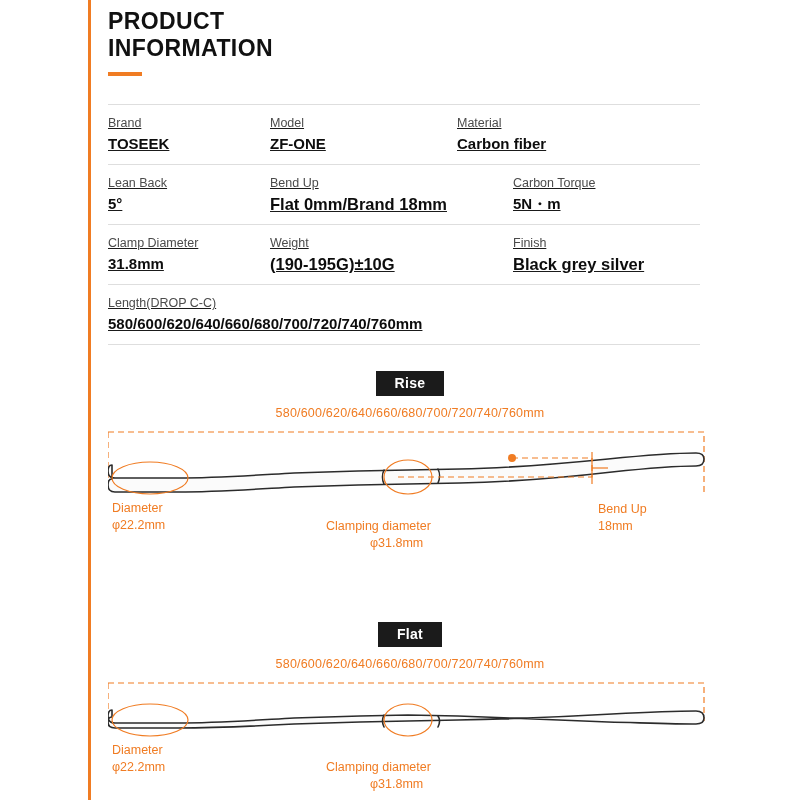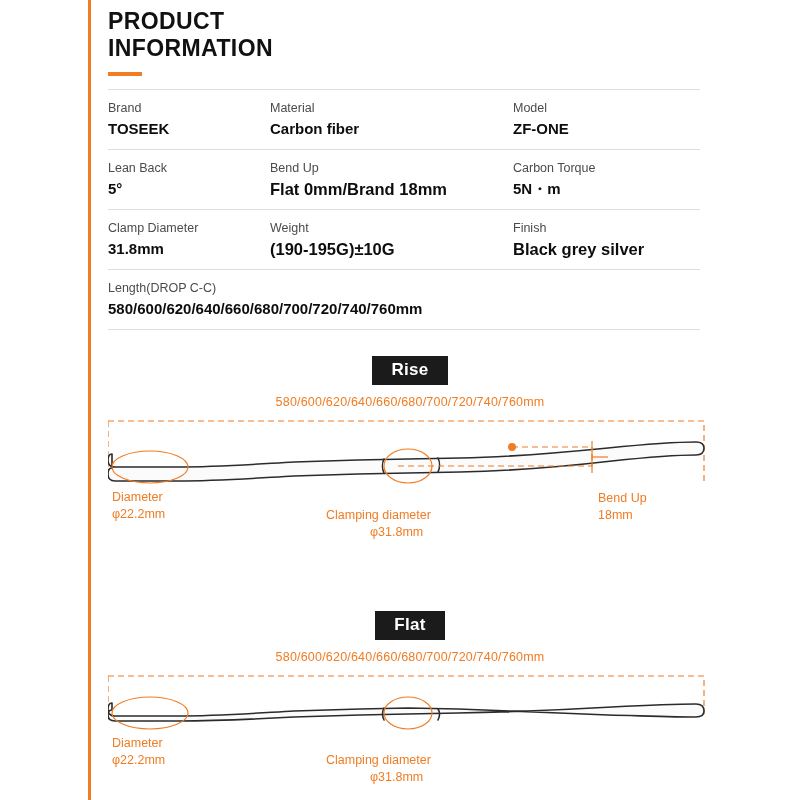--- a/index.html
+++ b/index.html
@@ -51,23 +51,24 @@
   }
   .header .underline {
     margin-top: 10px;
     width: 34px;
     height: 4px;
     background: #f07c23;
   }
 
   
   .spec-table {
-    margin-top: 13px;
+    margin-top: 28px;
     width: 592px;
     border-top: 1px solid #dedede;
+    text-decoration: underline;
   }
   .spec-row {
     display: flex;
     border-bottom: 1px solid #dedede;
     padding: 10px 0 9px 0;
   }
   .spec-cell {
     box-sizing: border-box;
     padding-right: 10px;
   }
@@ -102,21 +103,21 @@
   .diagram-block.flat-block {
     margin-top: 20px;
   }
   .badge-wrap {
     display: flex;
     justify-content: center;
   }
   .badge {
     background: #1b1b1b;
     color: #ffffff;
-    font-size: 17px;
+    font-size: 14px;
     font-weight: bold;
     padding: 4px 19px 5px 19px;
     letter-spacing: 0.3px;
   }
   .length-caption {
     margin-top: 10px;
     text-align: center;
     color: #f07c23;
     font-size: 12.5px;
     letter-spacing: 0.2px;
@@ -181,27 +182,27 @@
       <div class="underline"></div>
     </div>
 
     <div class="spec-table">
 
       <div class="spec-row">
         <div class="spec-cell c1">
           <div class="spec-label">Brand</div>
           <div class="spec-value">TOSEEK</div>
         </div>
+        <div class="spec-cell c3">
+          <div class="spec-label">Model</div>
+          <div class="spec-value">ZF-ONE</div>
+        </div>
         <div class="spec-cell c2">
           <div class="spec-label">Material</div>
           <div class="spec-value">Carbon fiber</div>
-        </div>
-        <div class="spec-cell c3">
-          <div class="spec-label">Model</div>
-          <div class="spec-value">ZF-ONE</div>
         </div>
       </div>
 
       <div class="spec-row">
         <div class="spec-cell c1">
           <div class="spec-label">Lean Back</div>
           <div class="spec-value">5°</div>
         </div>
         <div class="spec-cell c2">
           <div class="spec-label">Bend Up</div>

